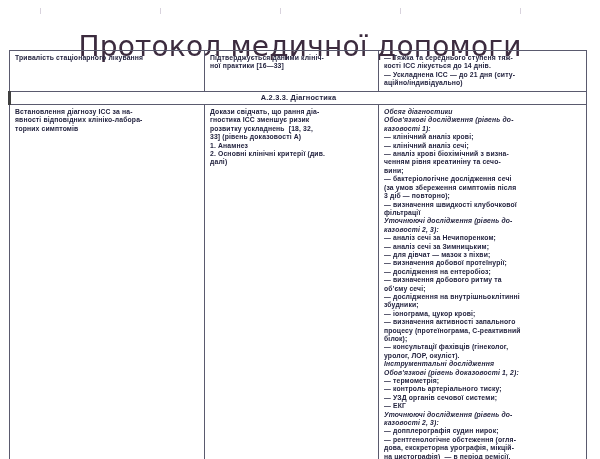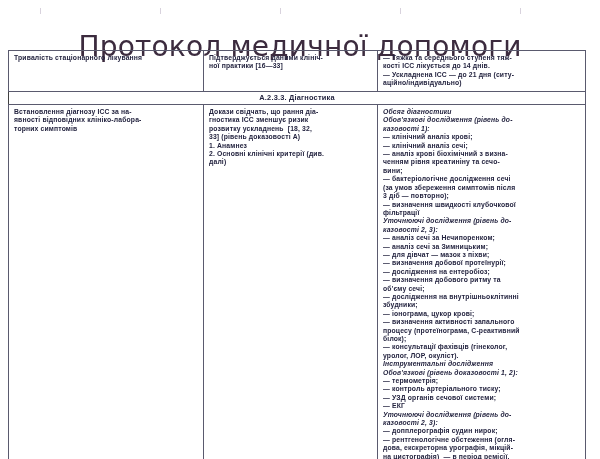--- a/index.html
+++ b/index.html
@@ -82,21 +82,21 @@
   }
 
   .row-body td {
     border-right: 1px solid #5a5a6e;
     border-bottom: 1px solid #5a5a6e;
   }
   .row-body td.cell-1 { border-left: 1px solid #5a5a6e; }
 
   .row-top td.cell-1 { border-left: 1px solid #5a5a6e; }
   .row-top td.cell-3 { border-right: 1px solid #5a5a6e; }
-  .sectionbar td.barcell { border-left: 1px solid #404040; border-right: 1px solid #5a5a6e; }
+  .sectionbar td.barcell { border-left: 3px solid #404040; border-right: 1px solid #5a5a6e; }
 
   
   .para { margin: 0; padding: 0; }
   .lines { margin: 0; padding: 0; }
   .lines .ln { display: block; white-space: pre; }
 
   .hd-bi {
     font-style: italic;
     font-weight: 700;
   }

